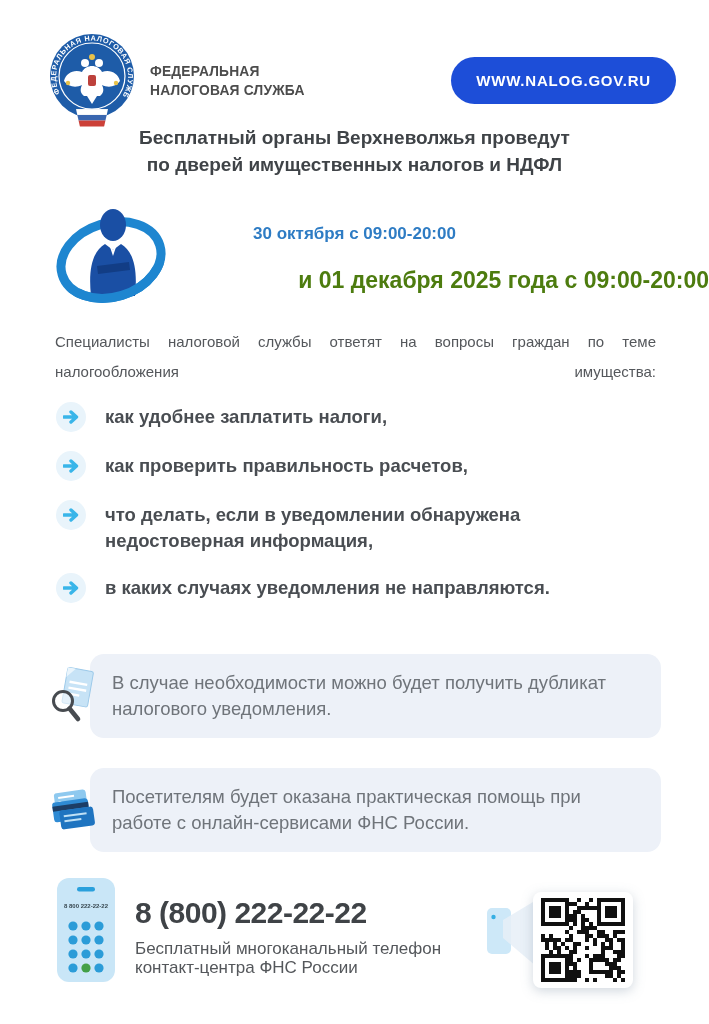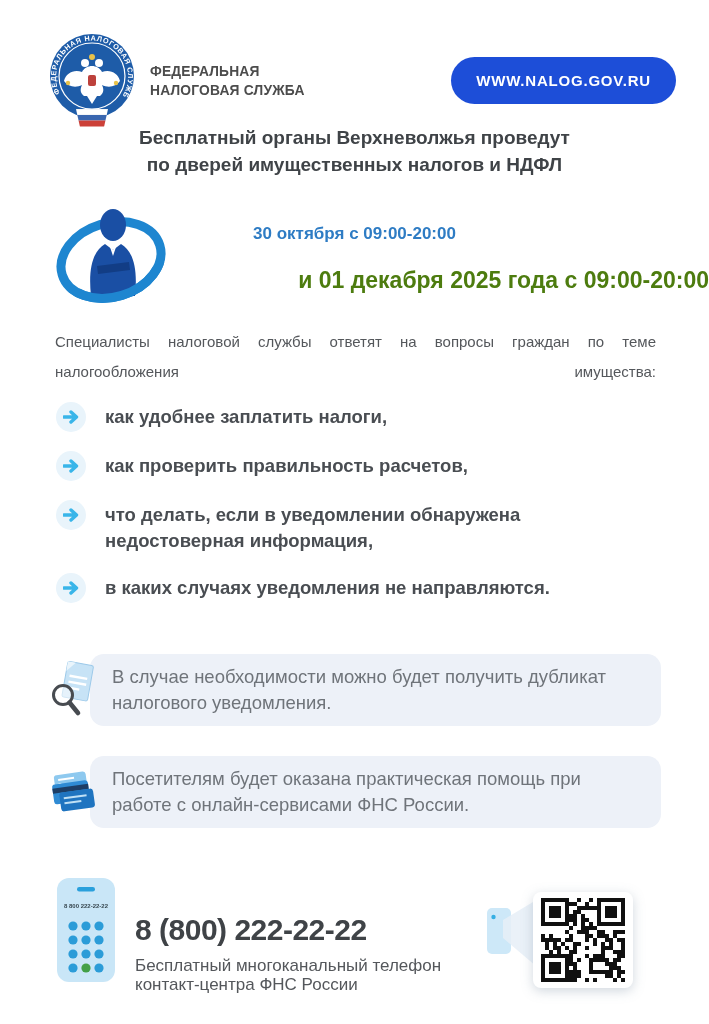--- a/index.html
+++ b/index.html
@@ -33,27 +33,27 @@
   .bullets{position:absolute;top:391px;left:56px;right:48px;margin-top:13px;}
   .bullet{display:flex;align-items:flex-start;margin-bottom:21px;}
   .bullet-icon{width:30px;height:30px;border-radius:50%;background:#e9f4fb;flex:none;
                display:flex;align-items:center;justify-content:center;margin-right:19px;margin-top:-2px;}
   .bullet-text{font-size:18.5px;line-height:26px;font-weight:700;color:#494d52;}
 
   
   .notes{position:absolute;top:654px;left:46px;right:48px;}
   .note{position:relative;margin-bottom:30px;}
   .note-icon{position:absolute;left:4px;top:50%;transform:translateY(-50%);}
-  .note-box{margin-left:44px;background:#edf1f8;border-radius:14px;padding:10px 22px;
+  .note-box{margin-left:44px;background:#edf1f8;border-radius:14px;padding:16px 22px;
             font-size:18.5px;line-height:26px;color:#6f747a;}
 
   
   .footer{position:absolute;top:874px;left:0;right:0;height:120px;}
   .phone-icon{position:absolute;left:57px;top:4px;}
-  .phone-block{position:absolute;left:135px;top:22px;margin-top:17px;}
+  .phone-block{position:absolute;left:135px;top:22px;}
   .phone-number{font-size:30px;font-weight:800;color:#3f4347;letter-spacing:-.5px;}
   .phone-caption{margin-top:9px;font-size:17px;line-height:19px;color:#54575b;}
   .qr-group{position:absolute;left:487px;top:8px;width:146px;height:104px;}
   .qr-phone{position:absolute;left:0;top:26px;}
   .qr-beam{position:absolute;left:16px;top:12px;}
   .qr-card{position:absolute;right:0;top:10px;width:100px;height:96px;background:#ffffff;
            border-radius:8px;box-shadow:0 3px 12px rgba(120,140,160,.35);
            display:flex;align-items:center;justify-content:center;}
 </style>
 </head>

